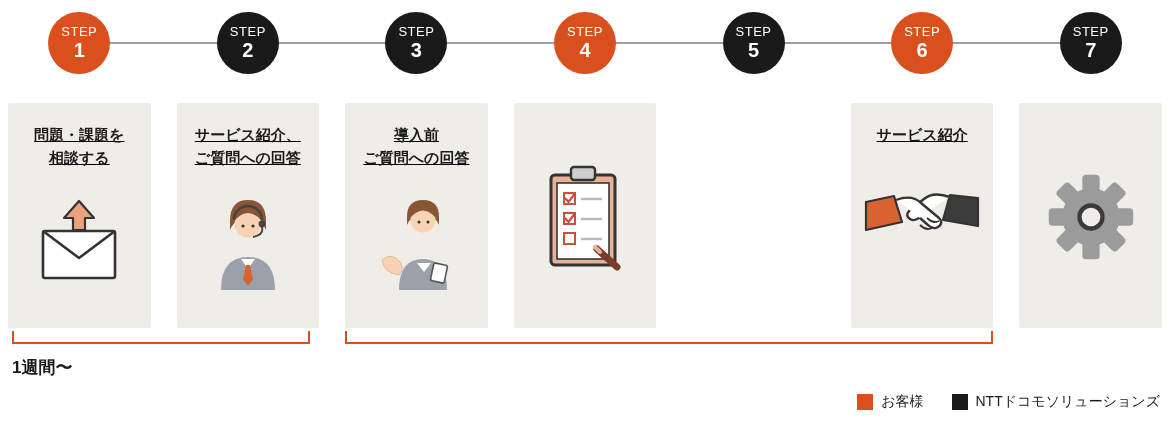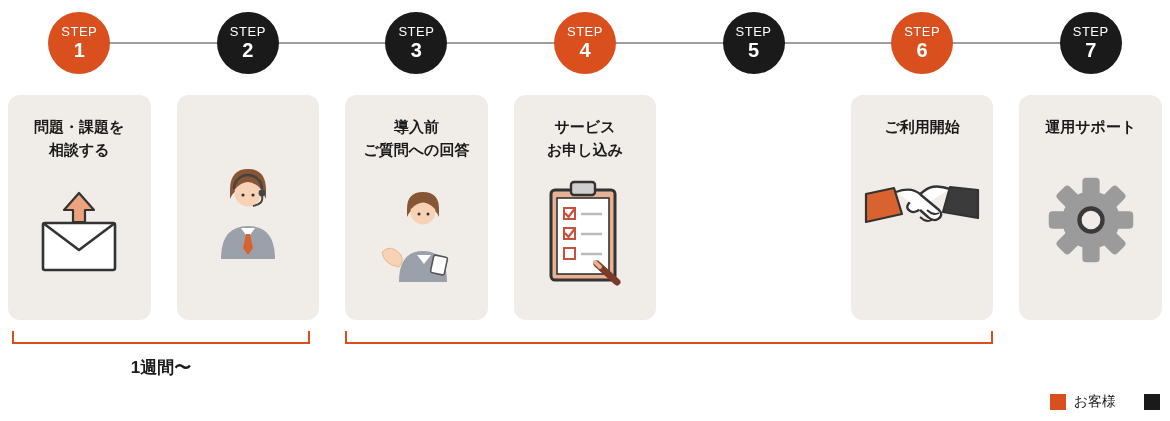--- a/index.html
+++ b/index.html
@@ -25,21 +25,21 @@
   }
   .columns {
     position: absolute;
     top: 12px;
     left: 8px;
     right: 8px;
     display: grid;
     grid-template-columns: repeat(7, 1fr);
     column-gap: 26px;
   }
-  .col { display: flex; flex-direction: column; align-items: center; }
+  .col { display: flex; flex-direction: column; align-items: center; gap: 8px; }
   .circle {
     position: relative;
     z-index: 1;
     width: 62px;
     height: 62px;
     border-radius: 50%;
     color: #ffffff;
     display: flex;
     flex-direction: column;
     align-items: center;
@@ -47,25 +47,26 @@
   }
   .circle.orange { background: #d9501e; }
   .circle.black  { background: #1a1a1a; }
   .circle .step-word { font-size: 13px; line-height: 1.15; letter-spacing: 0.5px; }
   .circle .step-num  { font-size: 20px; font-weight: bold; line-height: 1.1; }
   .card {
     margin-top: 21px;
     width: 100%;
     height: 225px;
     background: #f0ede8;
-    border-radius: 12px;
+    border-radius: 2px;
     display: flex;
     flex-direction: column;
     align-items: center;
     padding: 20px 6px 18px;
+    text-decoration: underline;
   }
   .card .title {
     font-weight: bold;
     font-size: 15px;
     text-align: center;
     line-height: 1.55;
     color: #1a1a1a;
     white-space: pre-line;
   }
   .card .icon {
@@ -83,21 +84,20 @@
     border-bottom: 2px solid #d9501e;
   }
   .bracket1 { top: 331px; left: 12px;  width: 298px; }
   .bracket2 { top: 331px; left: 345px; width: 648px; }
   .duration {
     position: absolute;
     top: 356px;
     font-size: 17px;
     font-weight: bold;
     color: #1a1a1a;
-    text-align: center;
   }
   .duration1 { left: 12px;  width: 298px; }
   .duration2 { left: 345px; width: 648px; }
   .legend {
     position: absolute;
     top: 393px;
     right: 10px;
     display: flex;
     align-items: center;
     gap: 28px;
@@ -135,20 +135,22 @@
         </div>
       </div>
     </div>
 
     <div class="col">
       <div class="circle black">
         <span class="step-word">STEP</span>
         <span class="step-num">2</span>
       </div>
       <div class="card">
+        <div class="title">サービス紹介、
+ご質問への回答</div>
         <div class="icon">
           <svg width="92" height="100" viewBox="0 0 92 100" aria-hidden="true">
             <path d="M28 31 q0-21 18-21 q18 0 18 21 l0 9 q-4-11-18-11 q-14 0-18 11 z" fill="#875635"></path>
             <circle cx="46" cy="34" r="13.5" fill="#f7d2b4"></circle>
             <path d="M33 30 q13-14 26 0 q1.5-17-13-17 q-14.5 0-13 17 z" fill="#875635"></path>
             <circle cx="41" cy="36" r="1.6" fill="#333"></circle>
             <circle cx="51" cy="36" r="1.6" fill="#333"></circle>
             <path d="M32 30 a14 14 0 0 1 28 0" fill="none" stroke="#444" stroke-width="2.4"></path>
             <circle cx="60" cy="34" r="3.4" fill="#444"></circle>
             <path d="M60 37 q2 8 -9 10" stroke="#444" fill="none" stroke-width="2"></path>
@@ -183,22 +185,20 @@
         </div>
       </div>
     </div>
 
     <div class="col">
       <div class="circle orange">
         <span class="step-word">STEP</span>
         <span class="step-num">4</span>
       </div>
       <div class="card">
-        <div class="title">サービス
-お申し込み</div>
         <div class="icon">
           <svg width="92" height="108" viewBox="0 0 92 108" aria-hidden="true">
             <rect x="12" y="12" width="64" height="90" rx="4" fill="#e8b094" stroke="#333" stroke-width="3"></rect>
             <rect x="18" y="20" width="52" height="76" fill="#fff" stroke="#333" stroke-width="1.6"></rect>
             <rect x="32" y="4" width="24" height="13" rx="3" fill="#cfcfcf" stroke="#333" stroke-width="2.4"></rect>
             <rect x="25" y="30" width="11" height="11" fill="#fff" stroke="#c9503a" stroke-width="2"></rect>
             <path d="M26 35 l3.5 4 l6-8" fill="none" stroke="#c9503a" stroke-width="2.2"></path>
             <line x1="42" y1="36" x2="63" y2="36" stroke="#b9b9b9" stroke-width="2.4"></line>
             <rect x="25" y="50" width="11" height="11" fill="#fff" stroke="#c9503a" stroke-width="2"></rect>
             <path d="M26 55 l3.5 4 l6-8" fill="none" stroke="#c9503a" stroke-width="2.2"></path>
@@ -227,31 +227,30 @@
       <div class="card">
         <div class="icon" style="flex:0; order:2;">
           <svg width="116" height="78" viewBox="0 0 116 78" aria-hidden="true" style="margin-top:34px;">
             <polygon points="2,22 30,16 38,42 2,50" fill="#d9632f" stroke="#333" stroke-width="2.2" stroke-linejoin="round"></polygon>
             <polygon points="114,18 86,15 79,40 114,46" fill="#3b3b3b" stroke="#333" stroke-width="2.2" stroke-linejoin="round"></polygon>
             <path d="M86 17 q-17-6-26 2 l-15 12 q-4 5 1 8 q5 3 10-2 l6-5" fill="#fff" stroke="#333" stroke-width="2.4" stroke-linejoin="round"></path>
             <path d="M32 20 q16-6 25 3 l18 15 q5 5-1 9 q-5 3-10-2 l-8-7" fill="#fff" stroke="#333" stroke-width="2.4" stroke-linejoin="round"></path>
             <path d="M56 45 q6 6 12 3 M63 38 q6 6 12 3" fill="none" stroke="#333" stroke-width="1.8"></path>
           </svg>
         </div>
-        <div class="title">ご利用開始</div>
+        <div class="title">サービス紹介</div>
       </div>
     </div>
 
     <div class="col">
       <div class="circle black">
         <span class="step-word">STEP</span>
         <span class="step-num">7</span>
       </div>
       <div class="card">
-        <div class="title">運用サポート</div>
         <div class="icon">
           <svg width="96" height="96" viewBox="0 0 100 100" aria-hidden="true">
             <g fill="#9b9b9b">
               <rect x="41" y="6" width="18" height="88" rx="4"></rect>
               <rect x="41" y="6" width="18" height="88" rx="4" transform="rotate(45 50 50)"></rect>
               <rect x="41" y="6" width="18" height="88" rx="4" transform="rotate(90 50 50)"></rect>
               <rect x="41" y="6" width="18" height="88" rx="4" transform="rotate(135 50 50)"></rect>
               <circle cx="50" cy="50" r="30"></circle>
             </g>
             <circle cx="50" cy="50" r="12" fill="#f0ede8" stroke="#3a3a3a" stroke-width="4.5"></circle>
@@ -267,16 +266,17 @@
 
   <div class="bracket bracket2"></div>
 
   <div class="legend">
     <div class="item">
       <span class="swatch orange"></span>
       <span>お客様</span>
     </div>
     <div class="item">
       <span class="swatch black"></span>
+      <span>NTTドコモソリューションズ</span>
     </div>
   </div>
 
 </div>
 
 </body></html>

